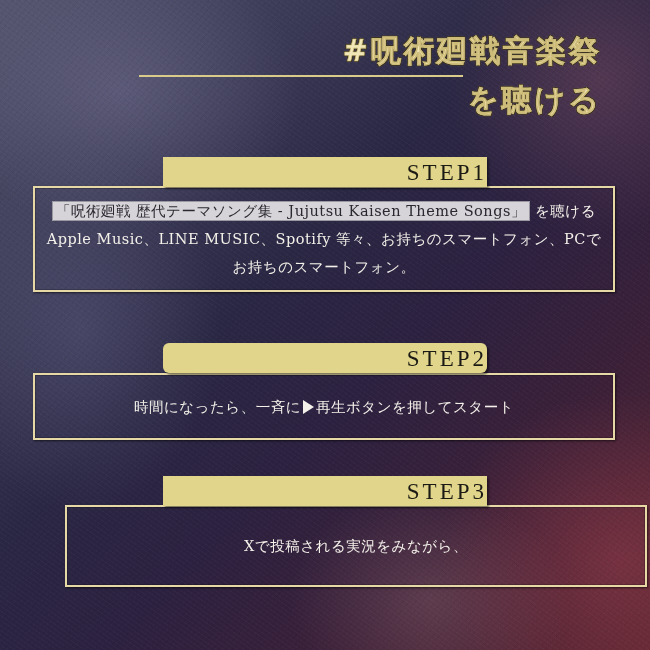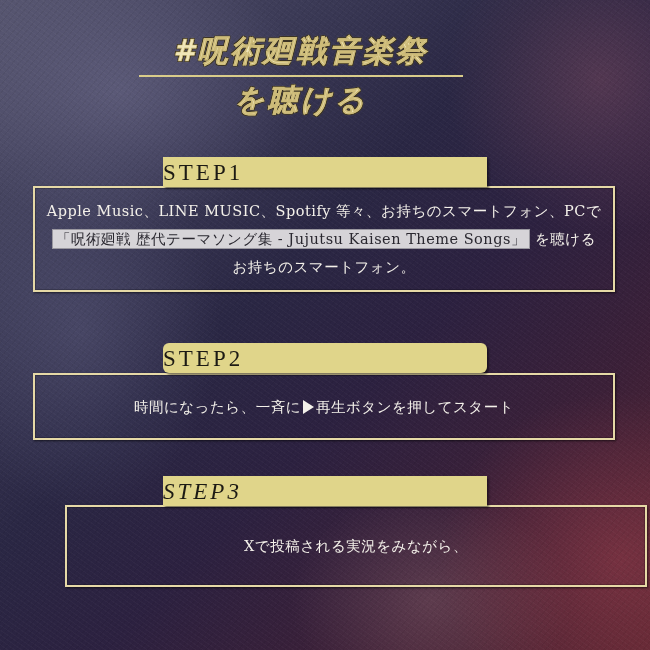--- a/index.html
+++ b/index.html
@@ -26,22 +26,21 @@
       background-image:
         repeating-linear-gradient(35deg, rgba(255,255,255,0.025) 0px, rgba(255,255,255,0.025) 1px, rgba(0,0,0,0) 1px, rgba(0,0,0,0) 4px),
         repeating-linear-gradient(-50deg, rgba(0,0,0,0.05) 0px, rgba(0,0,0,0.05) 1px, rgba(0,0,0,0) 1px, rgba(0,0,0,0) 5px);
       pointer-events: none;
     }
     .title-block {
       position: absolute;
       left: 0;
       top: 30px;
       width: 602px;
-      text-align: center;
-      font-style: italic;
+      text-align: right;
     }
     .title-line1, .title-line2 {
       font-family: "DejaVu Sans", "Liberation Sans", sans-serif;
       font-weight: bold;
       color: #f0e6b8;
       letter-spacing: 3px;
       text-shadow:
         -1px -1px 0 #3a3220, 1px -1px 0 #3a3220, -1px 1px 0 #3a3220, 1px 1px 0 #3a3220,
         0 0 2px rgba(240,220,150,0.8);
       -webkit-text-stroke: 0.6px #cdbb78;
@@ -61,21 +60,21 @@
       font-size: 30px;
       line-height: 38px;
     }
     .step-tab {
       position: absolute;
       left: 163px;
       width: 324px;
       height: 30px;
       background: #e0d58a;
       color: #1c1a14;
-      text-align: left;
+      text-align: right;
       font-family: "Liberation Serif", "DejaVu Serif", serif;
       font-size: 23px;
       letter-spacing: 3px;
       line-height: 31px;
       box-shadow: 2px 2px 2px rgba(0,0,0,0.45);
     }
     .step-frame {
       position: absolute;
       left: 33px;
       width: 582px;
@@ -117,32 +116,32 @@
 
 <div class="noise"></div>
 
 <div class="title-block">
   <div class="title-line1">#呪術廻戦音楽祭</div>
   <div class="title-rule"></div>
   <div class="title-line2">を聴ける</div>
 </div>
 
 <div class="step-frame" style="top:186px;height:106px;">
-  <div class="line">Apple Music、LINE MUSIC、Spotify 等々、お持ちのスマートフォン、PCで</div>
   <div class="line">
     <span class="hl">「呪術廻戦 歴代テーマソング集 - Jujutsu Kaisen Theme Songs」</span>
     <span>を聴ける</span>
   </div>
+  <div class="line">Apple Music、LINE MUSIC、Spotify 等々、お持ちのスマートフォン、PCで</div>
   <div class="line">お持ちのスマートフォン。</div>
 </div>
 <div class="step-tab" style="top:157px;">STEP1</div>
 
 <div class="step-frame" style="top:373px;height:67px;">
   <div class="line">
     <span>時間になったら、一斉に</span><span class="play-icon"></span><span>再生ボタンを押してスタート</span>
   </div>
 </div>
 <div class="step-tab" style="top:343px;border-radius:6px;">STEP2</div>
 
 <div class="step-frame" style="top:505px;height:82px;margin-left:32px;">
   <div class="line">Xで投稿される実況をみながら、</div>
 </div>
-<div class="step-tab" style="top:476px;font-style:italic;">STEP3</div>
+<div class="step-tab" style="top:476px;">STEP3</div>
 
 </body></html>

